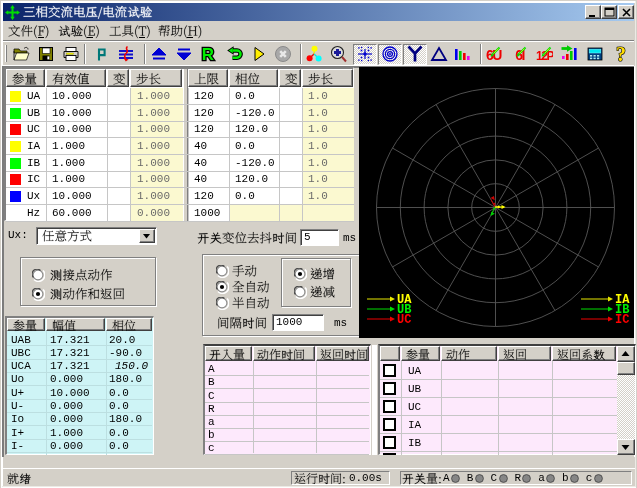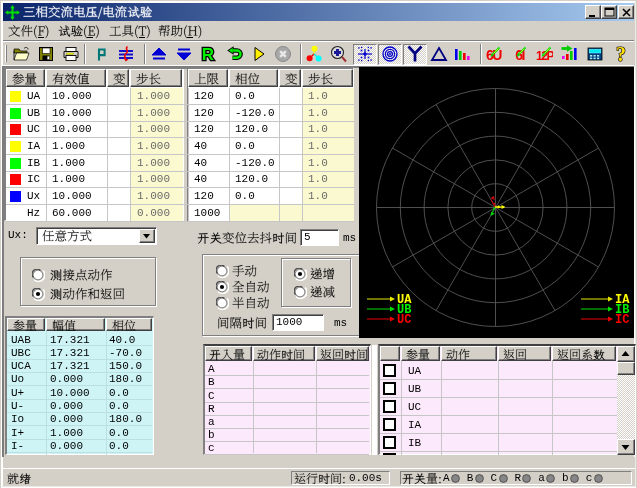--- a/index.html
+++ b/index.html
@@ -617,29 +617,29 @@
   </svg>
 <div style="position:absolute;left:106px;top:318px;width:46px;height:13px;background:#d4d0c8;border-top:1px solid #fff;border-left:1px solid #fff;border-right:1px solid #404040;border-bottom:1px solid #404040;box-shadow:inset -1px -1px 0 #808080"></div>
 <svg class="t " style="left:112px;top:317.5px" width="26" height="15" viewBox="0 -12.0 26 15">
     <g fill="#000" stroke="#000" stroke-width="11">
       <use href="#n76f8" transform="translate(0.0 0) scale(0.0120 -0.0120)"></use>
       <use href="#n4f4d" transform="translate(12.0 0) scale(0.0120 -0.0120)"></use>
     </g>
   </svg>
 <div class="m" style="left:11px;top:333.5px;">UAB</div>
 <div class="m" style="left:50px;top:333.5px;">17.321</div>
-<div class="m" style="left:109px;top:333.5px;">40.0</div>
+<div class="m" style="left:109px;top:333.5px;">20.0</div>
 <div style="position:absolute;left:7px;top:345px;width:145px;height:1px;background:#bcdfe1"></div>
 <div class="m" style="left:11px;top:346.83px;">UBC</div>
 <div class="m" style="left:50px;top:346.83px;">17.321</div>
-<div class="m" style="left:109px;top:346.83px;">-70.0</div>
+<div class="m" style="left:109px;top:346.83px;">-90.0</div>
 <div style="position:absolute;left:7px;top:359px;width:145px;height:1px;background:#bcdfe1"></div>
 <div class="m" style="left:11px;top:360.16px;">UCA</div>
 <div class="m" style="left:50px;top:360.16px;">17.321</div>
-<div class="m" style="left:109px;top:360.16px;">150.0</div>
+<div class="m" style="left:115px;top:360.16px;font-style:italic;">150.0</div>
 <div style="position:absolute;left:7px;top:372px;width:145px;height:1px;background:#bcdfe1"></div>
 <div class="m" style="left:11px;top:373.49px;">Uo</div>
 <div class="m" style="left:50px;top:373.49px;">0.000</div>
 <div class="m" style="left:109px;top:373.49px;">180.0</div>
 <div style="position:absolute;left:7px;top:385px;width:145px;height:1px;background:#bcdfe1"></div>
 <div class="m" style="left:11px;top:386.82px;">U+</div>
 <div class="m" style="left:50px;top:386.82px;">10.000</div>
 <div class="m" style="left:109px;top:386.82px;">0.0</div>
 <div style="position:absolute;left:7px;top:399px;width:145px;height:1px;background:#bcdfe1"></div>
 <div class="m" style="left:11px;top:400.15px;">U-</div>

